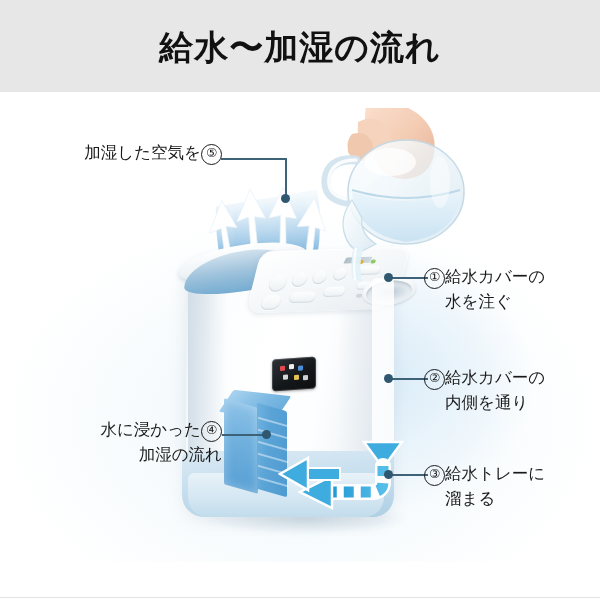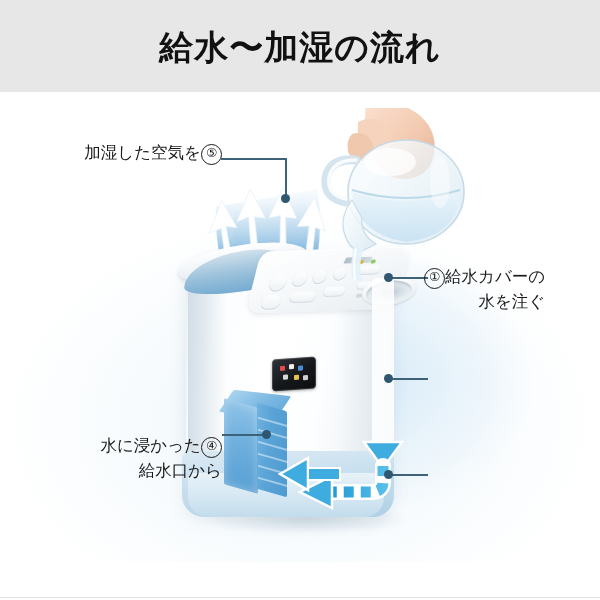--- a/index.html
+++ b/index.html
@@ -370,27 +370,33 @@
 
   <div class="leader" style="left:222px;top:434px;width:44px;height:2px;"></div>
   <div class="leaderdot" style="left:262px;top:430px;"></div>
 
   <div class="callout c-left" style="left:0px;top:140px;width:222px;">
     <span class="ln"><span>加湿した空気を</span><span class="num">⑤</span></span>
   </div>
 
   <div class="callout c-right" style="left:424px;top:264px;">
     <span class="ln"><span class="num">①</span><span>給水カバーの</span></span>
-    <span class="ln" style="padding-left:21px;text-align:right;">水を注ぐ</span>
-  </div>
-
+    <span class="ln" style="padding-left:21px;">水を注ぐ</span>
+  </div>
+
+  <div class="callout c-right" style="left:424px;top:365px;">
+    <span class="ln"><span class="num">②</span><span>給水カバーの</span></span>
+    <span class="ln" style="padding-left:21px;">内側を通り</span>
+  </div>
 
   <div class="callout c-right" style="left:424px;top:461px;">
-  </div>
-
-  <div class="callout c-left" style="left:0px;top:417px;width:222px;margin-top:16px;">
+    <span class="ln"><span class="num">③</span><span>給水トレーに</span></span>
+    <span class="ln" style="padding-left:21px;">溜まる</span>
+  </div>
+
+  <div class="callout c-left" style="left:0px;top:417px;width:222px;">
     <span class="ln"><span>水に浸かった</span><span class="num">④</span></span>
-    <span class="ln">給水口から</span>
+    <span class="ln">加湿の流れ</span>
   </div>
 
 
   <div class="bottomline"></div>
 </div>
 
 </body></html>

